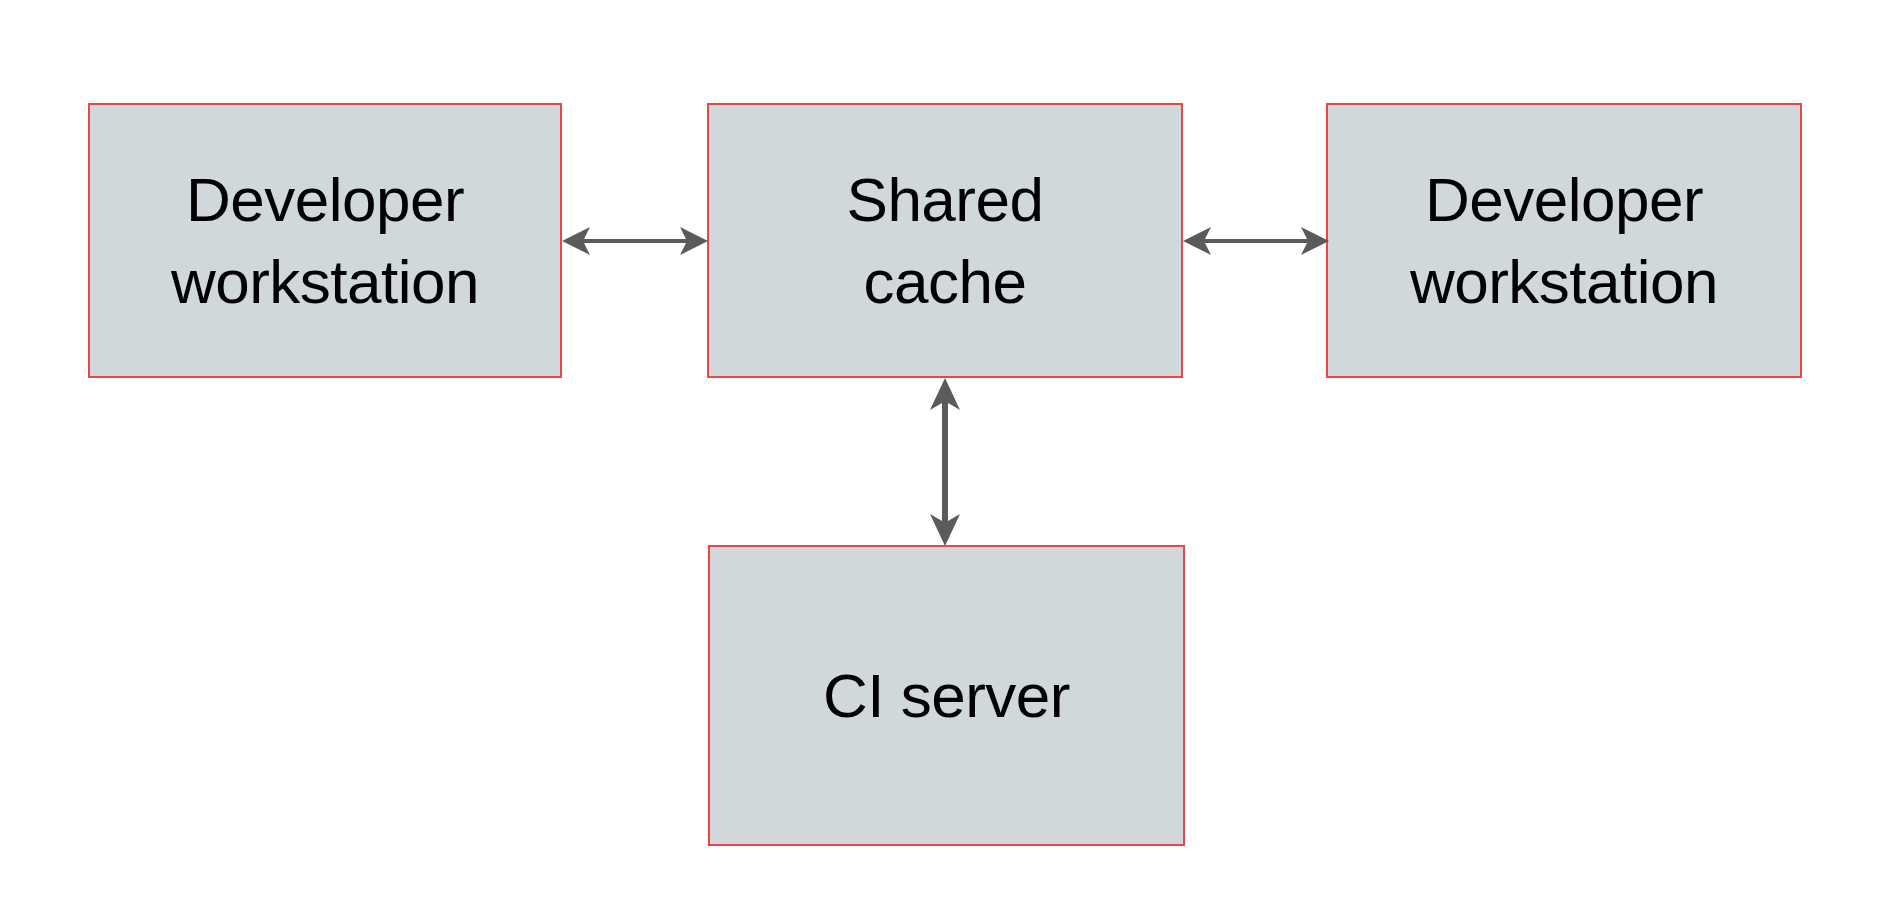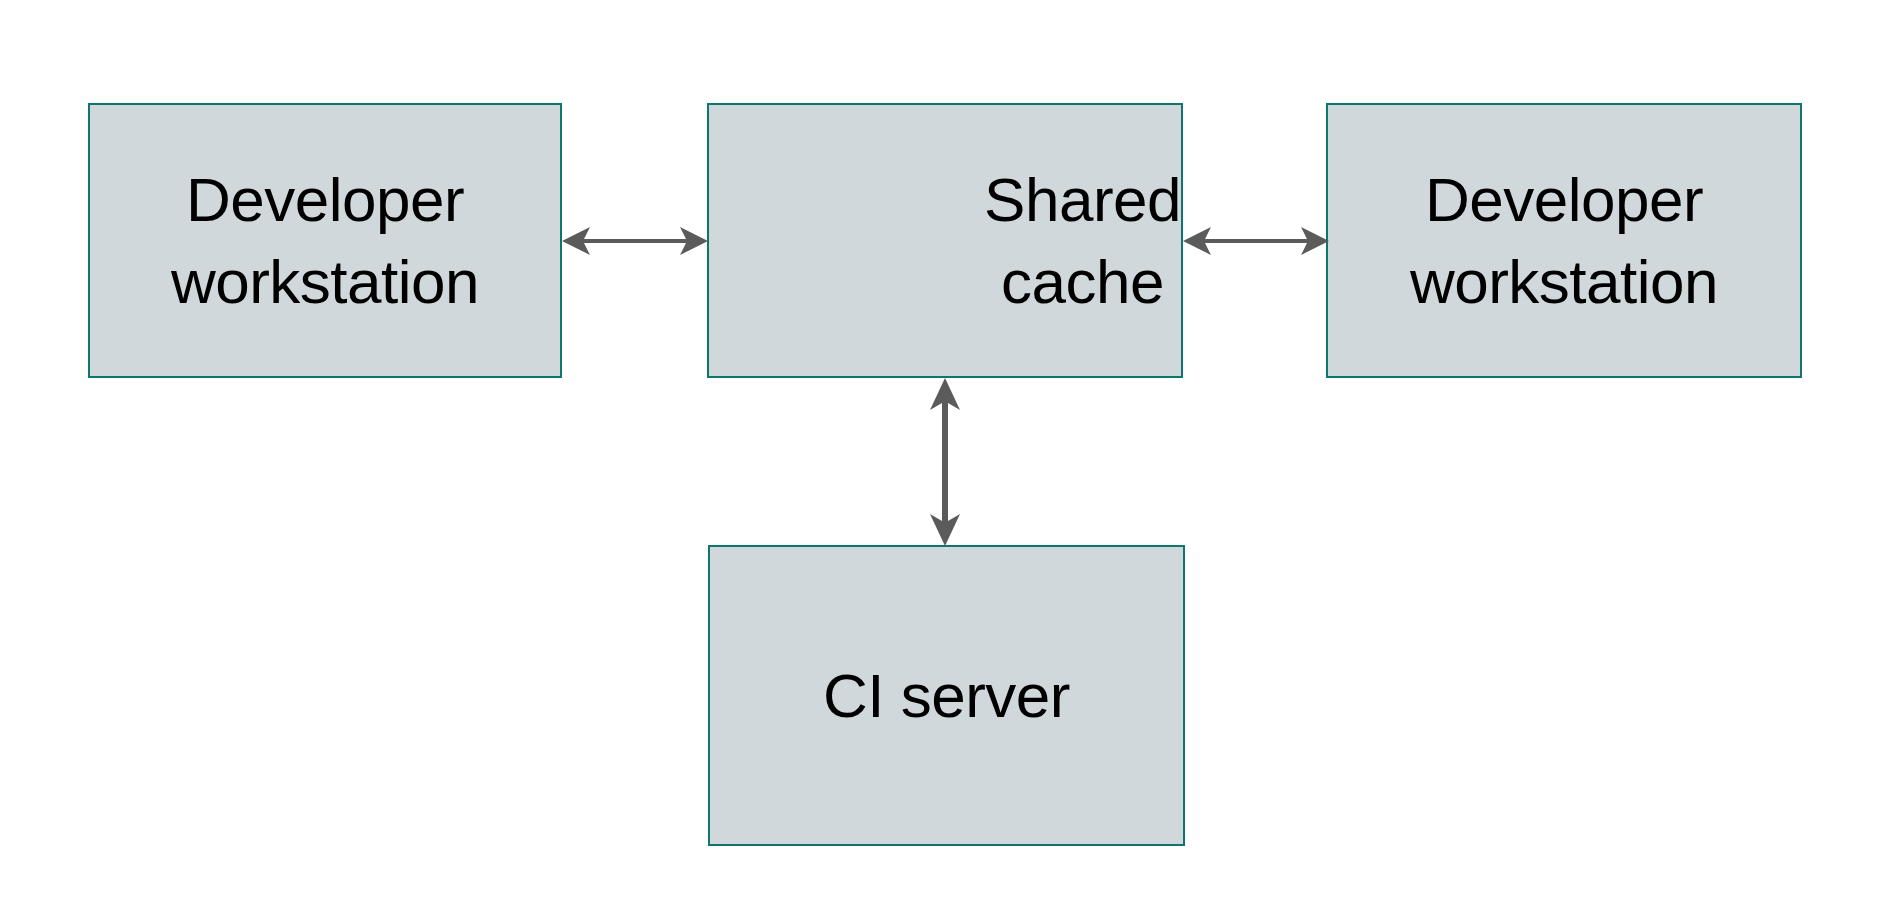--- a/index.html
+++ b/index.html
@@ -15,38 +15,38 @@
     position: relative;
     width: 1900px;
     height: 922px;
     background: #ffffff;
     overflow: hidden;
   }
   .node {
     position: absolute;
     box-sizing: border-box;
     background: #d0d8dc;
-    border: 2px solid #0f766e;
+    border: 2px solid #ef4444;
     display: flex;
     align-items: center;
     justify-content: center;
     text-align: center;
   }
   .node-label {
     font-family: "Liberation Sans", sans-serif;
     font-size: 62px;
     line-height: 1.32;
     color: #000000;
     letter-spacing: -0.5px;
     white-space: pre-line;
     font-weight: 400;
   }
   
   #node-dev-left  { left: 88px;  top: 103px; width: 474px; height: 275px; }
-  #node-cache     { left: 707px; top: 103px; width: 476px; height: 275px; justify-content: flex-end; }
+  #node-cache     { left: 707px; top: 103px; width: 476px; height: 275px; }
   #node-dev-right { left: 1326px;top: 103px; width: 476px; height: 275px; }
   #node-ci        { left: 708px; top: 545px; width: 477px; height: 301px; }
 
   
   .connector {
     position: absolute;
     overflow: visible;
   }
   #conn-left-cache  { left: 556px; top: 218px; width: 158px; height: 46px; }
   #conn-cache-right { left: 1177px;top: 218px; width: 158px; height: 46px; }

